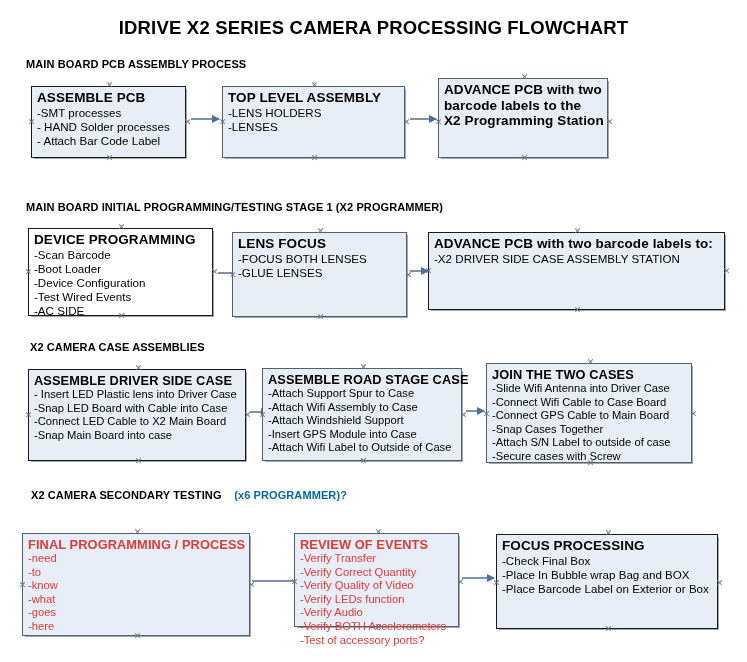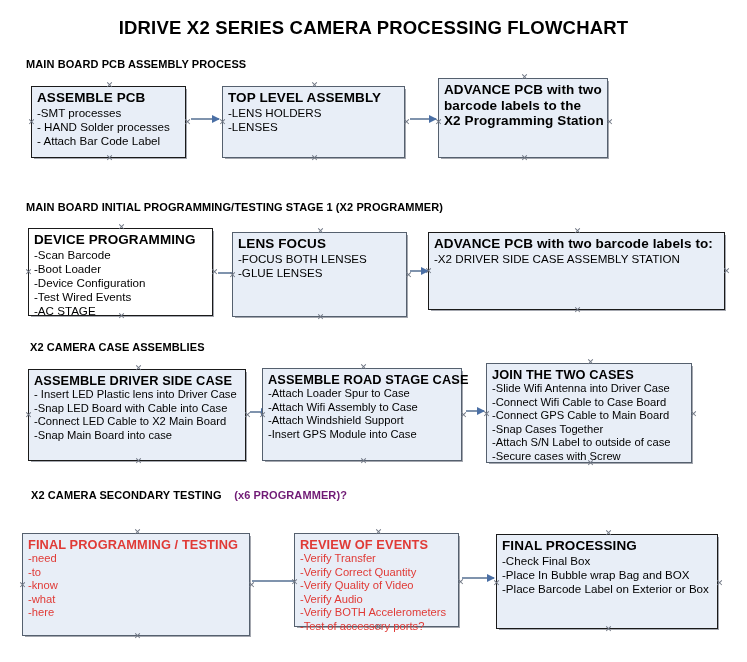--- a/index.html
+++ b/index.html
@@ -24,21 +24,21 @@
   }
 
   .section-head{
     position:absolute;
     font-size:11px;
     font-weight:bold;
     white-space:nowrap;
     letter-spacing:.1px;
     text-align:right;
   }
-  .section-head .red{color:#701a75;}
+  .section-head .red{color:#0369a1;}
 
   
   .box{
     position:absolute;
     box-sizing:border-box;
     background:#e8eef7;
     border:1px solid #1a1a1a;
     box-shadow:2px 2px 0 -1px rgba(90,95,110,.55);
     padding:3px 4px 2px 5px;
     overflow:visible;
@@ -136,21 +136,21 @@
   <div class="section-head" style="left:26px;top:201px;">
     <span>MAIN BOARD INITIAL PROGRAMMING/TESTING STAGE 1 (X2 PROGRAMMER)</span>
   </div>
 
   <div class="box white" style="left:28px;top:228px;width:185px;height:88px;">
     <div class="bt">DEVICE PROGRAMMING</div>
     <div class="bl">-Scan Barcode</div>
     <div class="bl">-Boot Loader</div>
     <div class="bl">-Device Configuration</div>
     <div class="bl">-Test Wired Events</div>
-    <div class="bl">-AC STAGE</div>
+    <div class="bl">-AC SIDE</div>
     <span class="hx" style="left:-5px;top:39px;">✕</span>
     <span class="hx" style="left:88px;top:-6px;">✕</span>
     <span class="hx" style="left:88px;top:83px;">✕</span>
     <span class="hx" style="left:181px;top:39px;">✕</span>
   </div>
 
   <div class="arrow" style="left:218px;top:272px;width:27px;"></div>
 
   <div class="box grayborder" style="left:232px;top:232px;width:175px;height:85px;">
     <div class="bt">LENS FOCUS</div>
@@ -186,24 +186,25 @@
     <span class="hx" style="left:-5px;top:41px;">✕</span>
     <span class="hx" style="left:105px;top:-6px;">✕</span>
     <span class="hx" style="left:105px;top:87px;">✕</span>
     <span class="hx" style="left:214px;top:41px;">✕</span>
   </div>
 
   <div class="arrow" style="left:250px;top:411px;width:18px;"></div>
 
   <div class="box small grayborder" style="left:262px;top:368px;width:200px;height:93px;">
     <div class="bt">ASSEMBLE ROAD STAGE CASE</div>
-    <div class="bl">-Attach Loader Spur to Case</div>
+    <div class="bl">-Attach Support Spur to Case</div>
     <div class="bl">-Attach Wifi Assembly to Case</div>
     <div class="bl">-Attach Windshield Support</div>
     <div class="bl">-Insert GPS Module into Case</div>
+    <div class="bl">-Attach Wifi Label to Outside of Case</div>
     <span class="hx" style="left:-5px;top:42px;">✕</span>
     <span class="hx" style="left:96px;top:-6px;">✕</span>
     <span class="hx" style="left:96px;top:88px;">✕</span>
     <span class="hx" style="left:196px;top:42px;">✕</span>
   </div>
 
   <div class="arrow" style="left:466px;top:410px;width:18px;"></div>
 
   <div class="box small grayborder" style="left:486px;top:363px;width:206px;height:100px;">
     <div class="bt">JOIN THE TWO CASES</div>
@@ -219,52 +220,54 @@
     <span class="hx" style="left:202px;top:46px;">✕</span>
   </div>
 
   <div class="section-head" style="left:31px;top:489px;">
     <span>X2 CAMERA SECONDARY TESTING</span>
     <span>&nbsp;&nbsp;</span>
     <span class="red">(x6 PROGRAMMER)?</span>
   </div>
 
   <div class="box small red grayborder" style="left:22px;top:533px;width:228px;height:103px;">
-    <div class="bt">FINAL PROGRAMMING / TESTING</div>
+    <div class="bt">FINAL PROGRAMMING / PROCESS</div>
     <div class="bl">-need</div>
     <div class="bl">-to</div>
     <div class="bl">-know</div>
     <div class="bl">-what</div>
+    <div class="bl">-goes</div>
     <div class="bl">-here</div>
     <span class="hx" style="left:-5px;top:47px;">✕</span>
     <span class="hx" style="left:110px;top:-6px;">✕</span>
     <span class="hx" style="left:110px;top:98px;">✕</span>
     <span class="hx" style="left:224px;top:47px;">✕</span>
   </div>
 
   <div class="arrow plain" style="left:252px;top:580px;width:42px;"></div>
 
   <div class="box small red grayborder" style="left:294px;top:533px;width:165px;height:94px;">
     <div class="bt">REVIEW OF EVENTS</div>
     <div class="bl">-Verify Transfer</div>
     <div class="bl">-Verify Correct Quantity</div>
     <div class="bl">-Verify Quality of Video</div>
+    <div class="bl">-Verify LEDs function</div>
     <div class="bl">-Verify Audio</div>
     <div class="bl">-Verify BOTH Accelerometers</div>
     <div class="bl">-Test of accessory ports?</div>
     <span class="hx" style="left:-5px;top:44px;">✕</span>
     <span class="hx" style="left:79px;top:-6px;">✕</span>
     <span class="hx" style="left:79px;top:89px;">✕</span>
     <span class="hx" style="left:161px;top:44px;">✕</span>
   </div>
 
   <div class="arrow" style="left:462px;top:577px;width:32px;"></div>
 
   <div class="box" style="left:496px;top:534px;width:222px;height:95px;">
-    <div class="bt">FINAL PROCESSING</div>
+    <div class="bt">FOCUS PROCESSING</div>
     <div class="bl"> -Check Final Box</div>
     <div class="bl">-Place In Bubble wrap Bag and BOX</div>
     <div class="bl">-Place Barcode Label on Exterior or Box</div>
     <span class="hx" style="left:-5px;top:44px;">✕</span>
     <span class="hx" style="left:107px;top:-6px;">✕</span>
     <span class="hx" style="left:107px;top:90px;">✕</span>
     <span class="hx" style="left:218px;top:44px;">✕</span>
   </div>
 
 </div>

